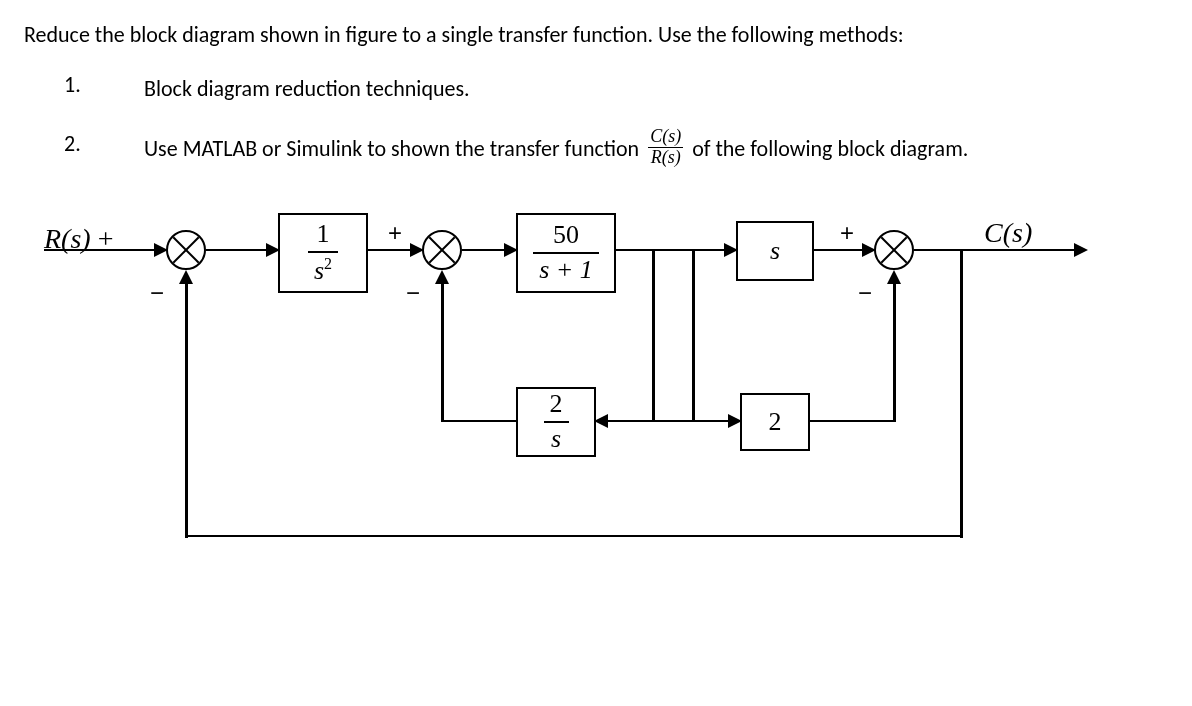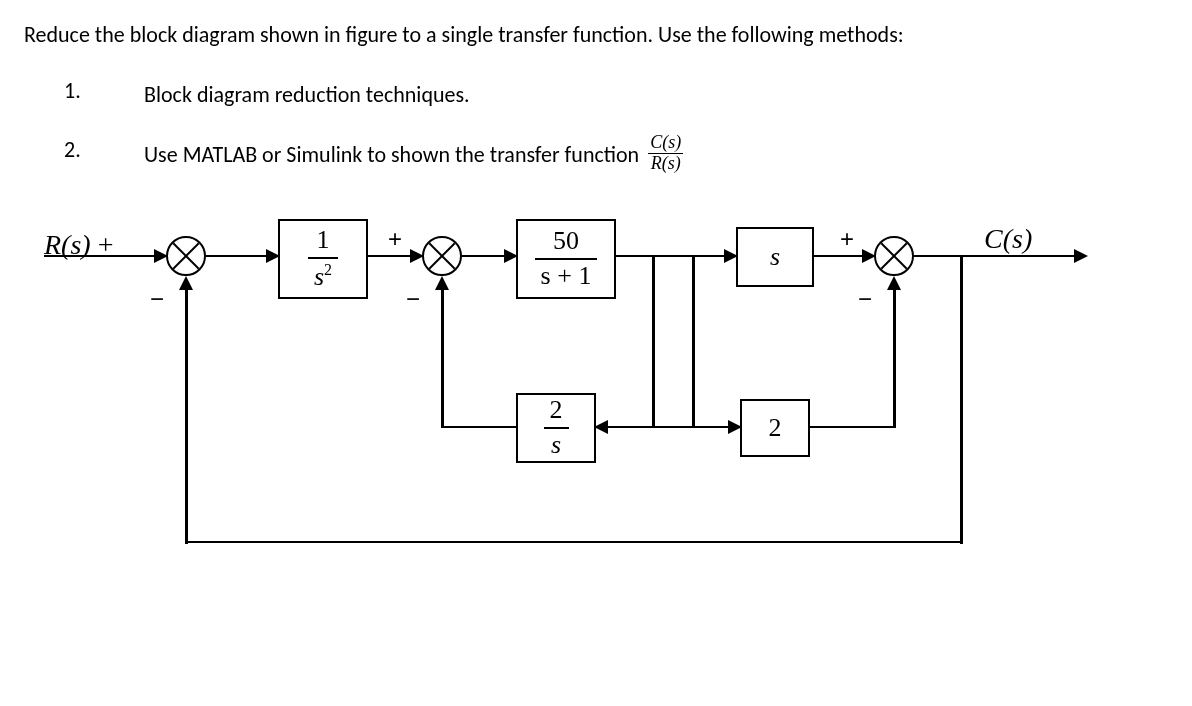--- a/index.html
+++ b/index.html
@@ -5,21 +5,21 @@
     * { margin: 0; padding: 0; box-sizing: border-box; }
     body {
       font-family: 'Calibri', 'Arial', sans-serif;
       font-size: 22px;
       color: #000;
       background: #fff;
       padding: 20px 24px;
       width: 1192px;
       height: 706px;
     }
-    .prompt { line-height: 1.4; margin-bottom: 26px; }
+    .prompt { line-height: 1.4; margin-bottom: 20px; }
     .list { padding-left: 40px; }
     .list-item { margin-bottom: 24px; display: flex; }
     .list-num { width: 32px; flex-shrink: 0; }
     .list-body { flex: 1; line-height: 1.6; margin-left: 48px; }
     .frac-inline {
       display: inline-block;
       vertical-align: middle;
       text-align: center;
       font-size: 18px;
       font-style: italic;
@@ -134,20 +134,21 @@
     <div class="list-body">Block diagram reduction techniques.</div>
   </div>
   <div class="list-item">
     <div class="list-num">2.</div>
     <div class="list-body">
       <span>Use MATLAB or Simulink to shown the transfer function</span>
       <span class="frac-inline">
         <span class="num">C(s)</span>
         <span class="den">R(s)</span>
       </span>
+      <span>of the following block diagram.</span>
     </div>
   </div>
 </div>
 
 <div class="diagram">
 
   <div class="label" style="left:0; top:28px;">
     <span>R(s)</span>&nbsp;<span style="font-style:normal;">+</span>
   </div>
 
@@ -176,21 +177,21 @@
 
   <div class="sum" style="left:378px; top:35px;"></div>
   <div class="sign" style="left:362px; top:84px;">−</div>
 
   <div class="line hline" style="left:418px; top:54px; width:52px;"></div>
   <div class="arrow-right" style="left:460px; top:48px;"></div>
 
   <div class="block" style="left:472px; top:18px; width:100px; height:80px;">
     <div class="blk-frac">
       <span class="n">50</span>
-      <span class="d" style="">s + 1</span>
+      <span class="d" style="font-style:italic;">s + 1</span>
     </div>
   </div>
 
   <div class="line hline" style="left:572px; top:54px; width:118px;"></div>
   <div class="arrow-right" style="left:680px; top:48px;"></div>
 
   <div class="block" style="left:692px; top:26px; width:78px; height:60px;">
     <span style="font-style:italic;">s</span>
   </div>
 

